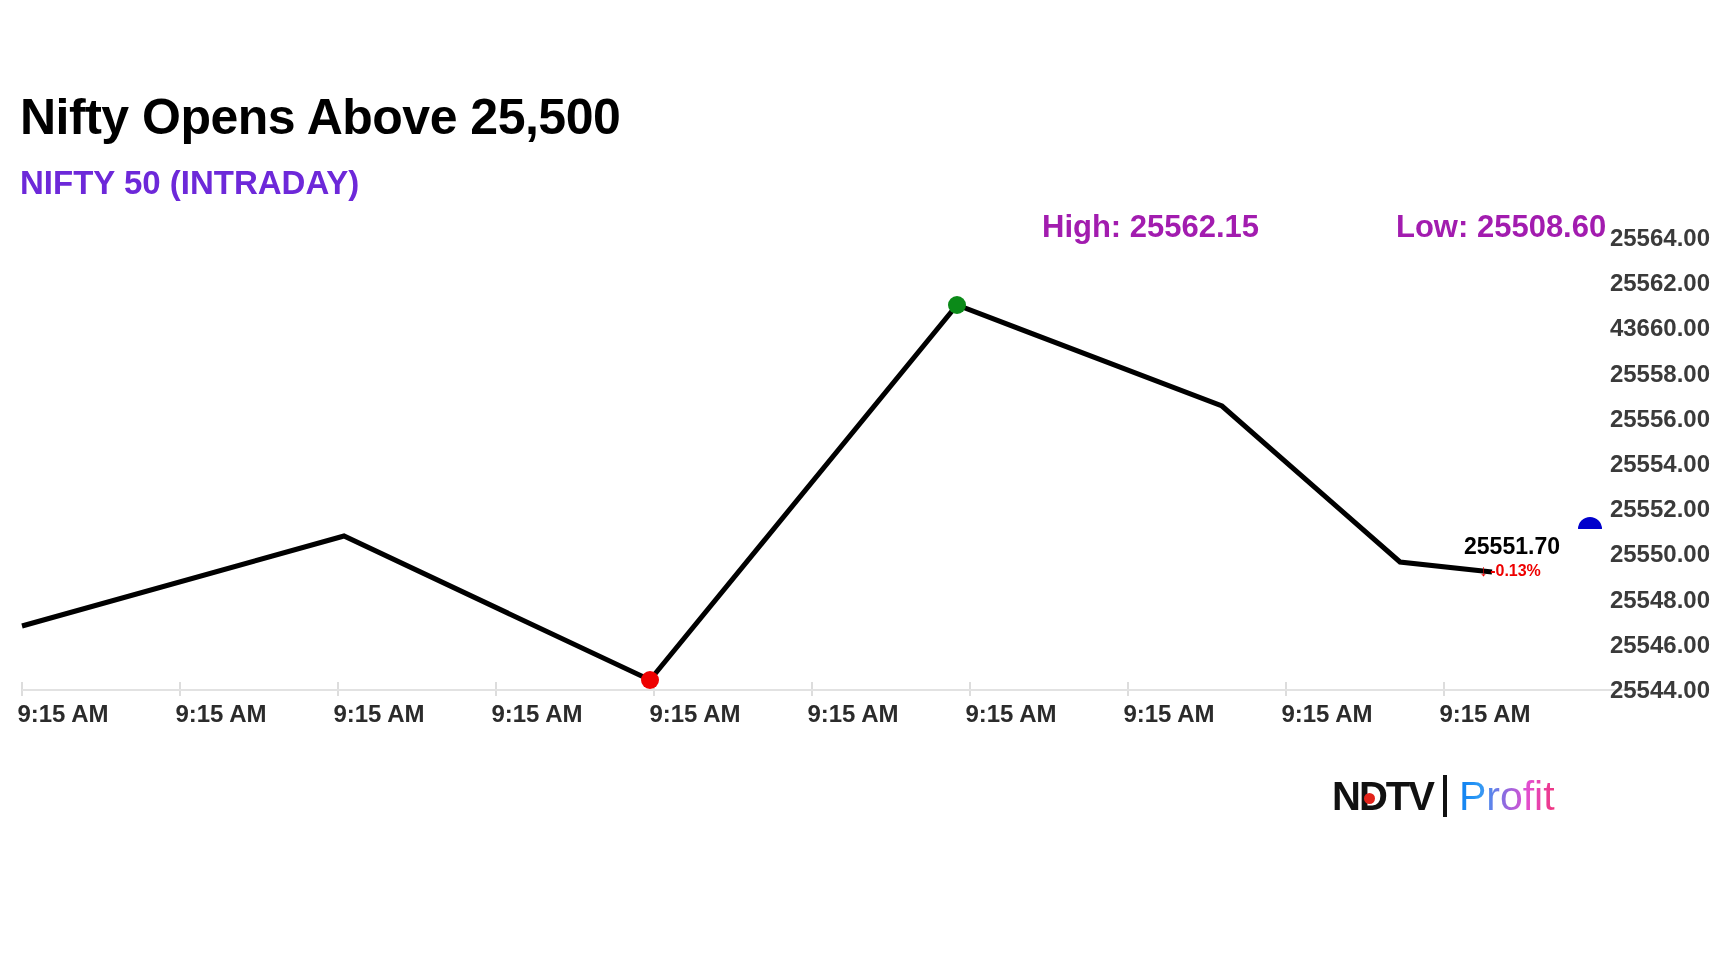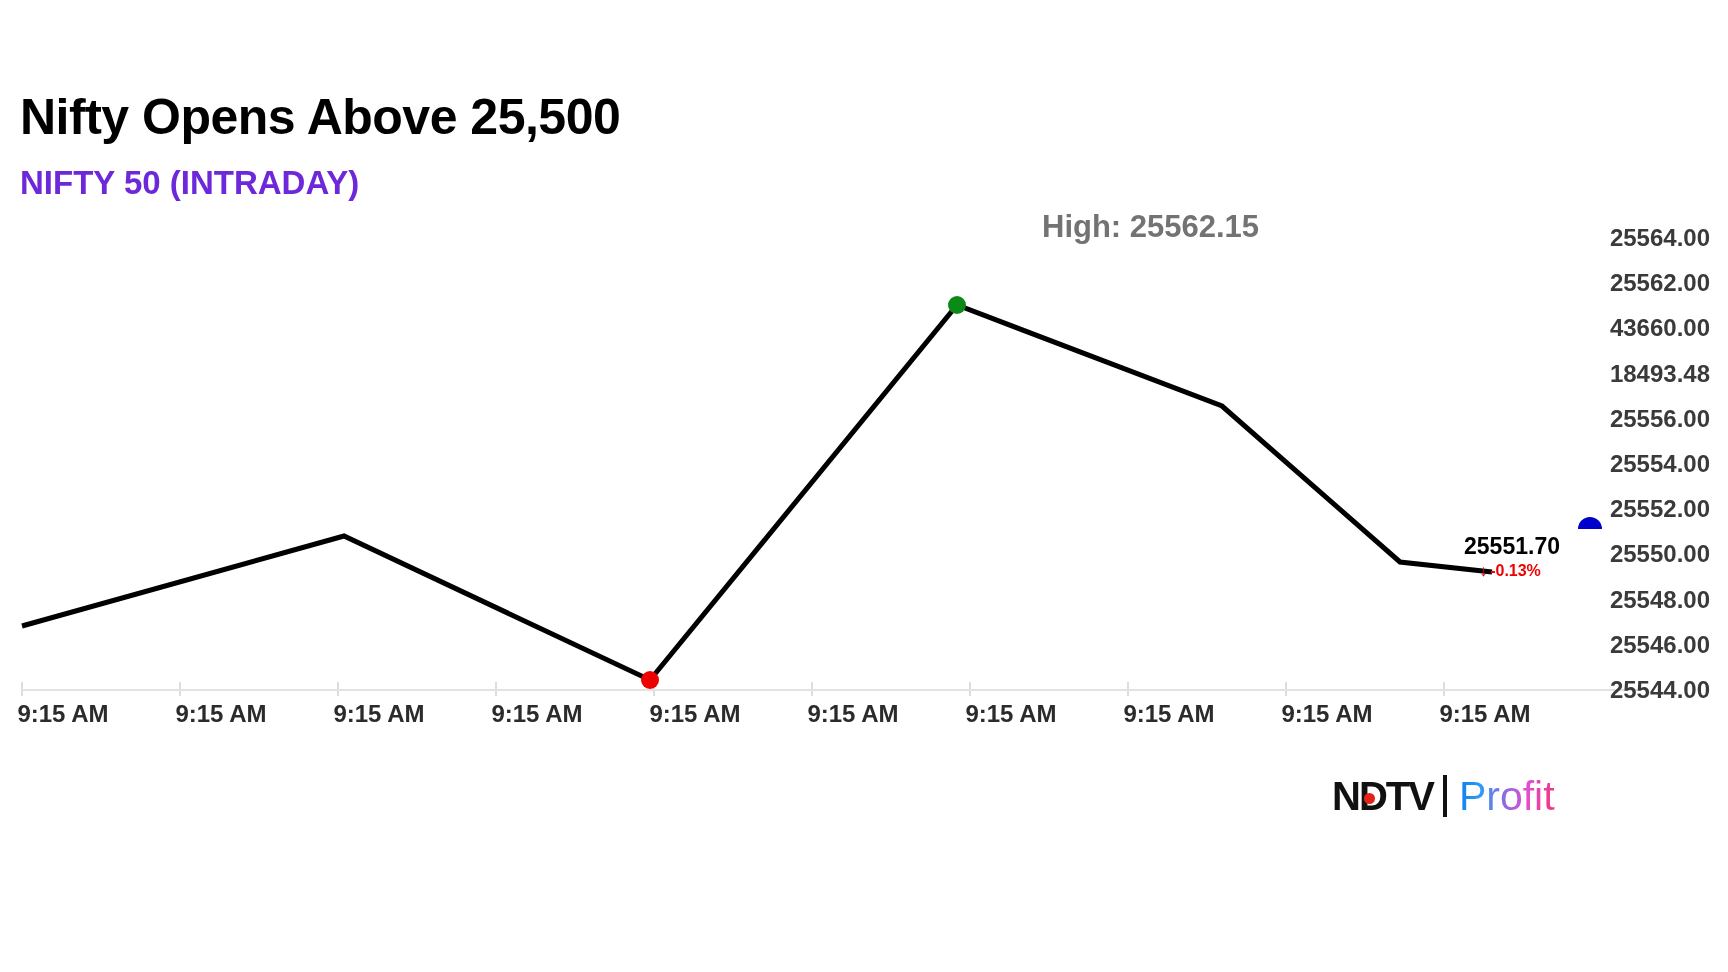--- a/index.html
+++ b/index.html
@@ -37,21 +37,21 @@
     font-size: 33px;
     font-weight: bold;
     color: #6d28d9;
     white-space: nowrap;
   }
   .hl-stat {
     position: absolute;
     top: 209px;
     font-size: 31px;
     font-weight: bold;
-    color: #737373;
+    color: #a21caf;
     white-space: nowrap;
   }
   .hl-high { left: 1042px; }
   .hl-low  { left: 1396px; }
 
   #plot {
     position: absolute;
     left: 0;
     top: 0;
     width: 1728px;
@@ -148,20 +148,21 @@
 </style>
 </head>
 <body>
 
 <div id="stage">
 
   <div class="headline">Nifty Opens Above 25,500</div>
   <div class="subhead">NIFTY 50 (INTRADAY)</div>
 
   <div class="hl-stat hl-high">High: 25562.15</div>
+  <div class="hl-stat hl-low">Low: 25508.60</div>
 
   <svg id="plot" viewBox="0 0 1728 972" preserveAspectRatio="none">
     <g id="gridlines"></g>
     <g id="xticks">
         <line x1="22" x2="22" y1="682" y2="696" stroke="#dddddd" stroke-width="2"></line>
         <line x1="180" x2="180" y1="682" y2="696" stroke="#dddddd" stroke-width="2"></line>
         <line x1="338" x2="338" y1="682" y2="696" stroke="#dddddd" stroke-width="2"></line>
         <line x1="496" x2="496" y1="682" y2="696" stroke="#dddddd" stroke-width="2"></line>
         <line x1="654" x2="654" y1="682" y2="696" stroke="#dddddd" stroke-width="2"></line>
         <line x1="812" x2="812" y1="682" y2="696" stroke="#dddddd" stroke-width="2"></line>
@@ -174,21 +175,21 @@
     <polyline id="series-line" fill="none" stroke="#000000" stroke-width="5" stroke-linejoin="miter" stroke-linecap="butt" points="22,626 344,536 650,680 957,305 1222,406 1400,562 1492,572"></polyline>
     <circle id="m-low" cx="650" cy="680" r="9" fill="#ee0000"></circle>
     <circle id="m-high" cx="957" cy="305" r="9" fill="#0b8a18"></circle>
     <path id="m-last" d="M 1578 529 A 12 12 0 0 1 1602 529 Z" fill="#0000cc"></path>
   </svg>
 
   <div id="ylabels">
       <div class="ylab" style="left: 1560px; top: 224px;">25564.00</div>
       <div class="ylab" style="left: 1560px; top: 269.2px;">25562.00</div>
       <div class="ylab" style="left: 1560px; top: 314.4px;">43660.00</div>
-      <div class="ylab" style="left: 1560px; top: 359.6px;">18493.48</div>
+      <div class="ylab" style="left: 1560px; top: 359.6px;">25558.00</div>
       <div class="ylab" style="left: 1560px; top: 404.8px;">25556.00</div>
       <div class="ylab" style="left: 1560px; top: 450px;">25554.00</div>
       <div class="ylab" style="left: 1560px; top: 495.2px;">25552.00</div>
       <div class="ylab" style="left: 1560px; top: 540.4px;">25550.00</div>
       <div class="ylab" style="left: 1560px; top: 585.6px;">25548.00</div>
       <div class="ylab" style="left: 1560px; top: 630.8px;">25546.00</div>
       <div class="ylab" style="left: 1560px; top: 676px;">25544.00</div>
     </div>
   <div id="xlabels">
       <div class="xlab" style="left: 63px;">9:15 AM</div>

